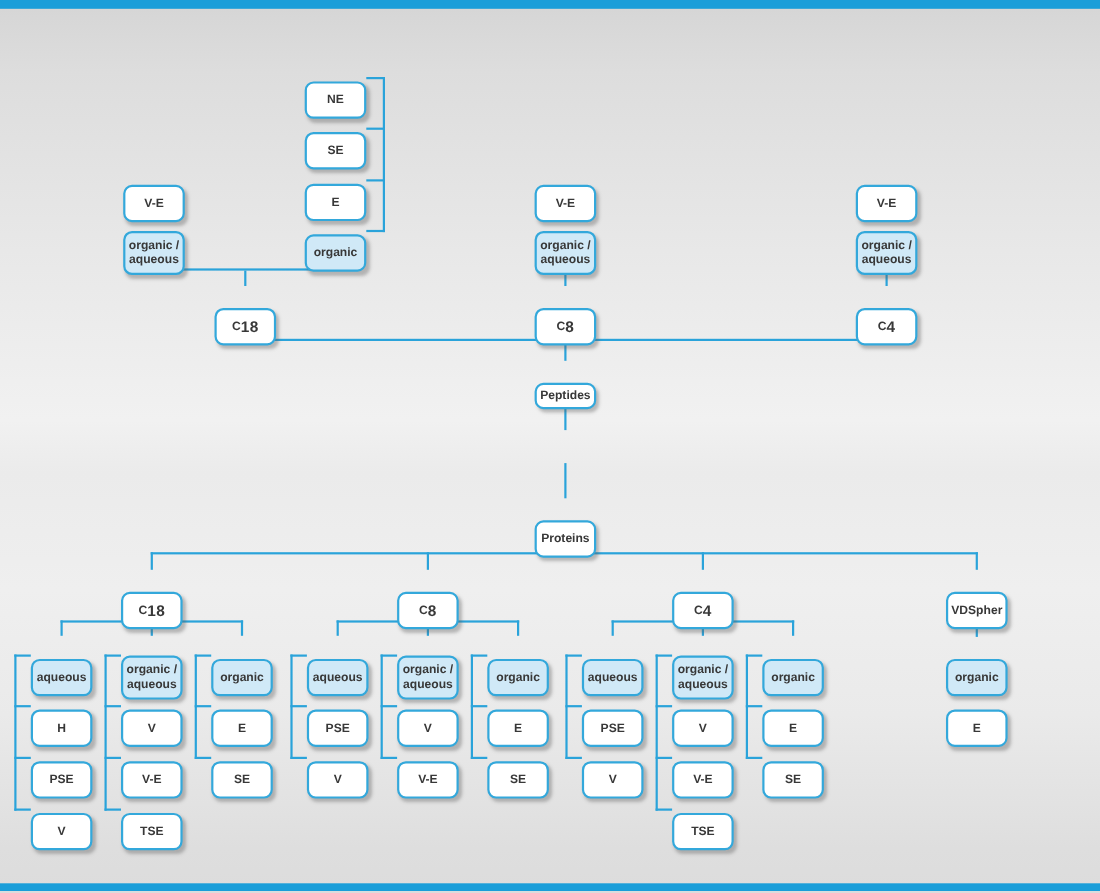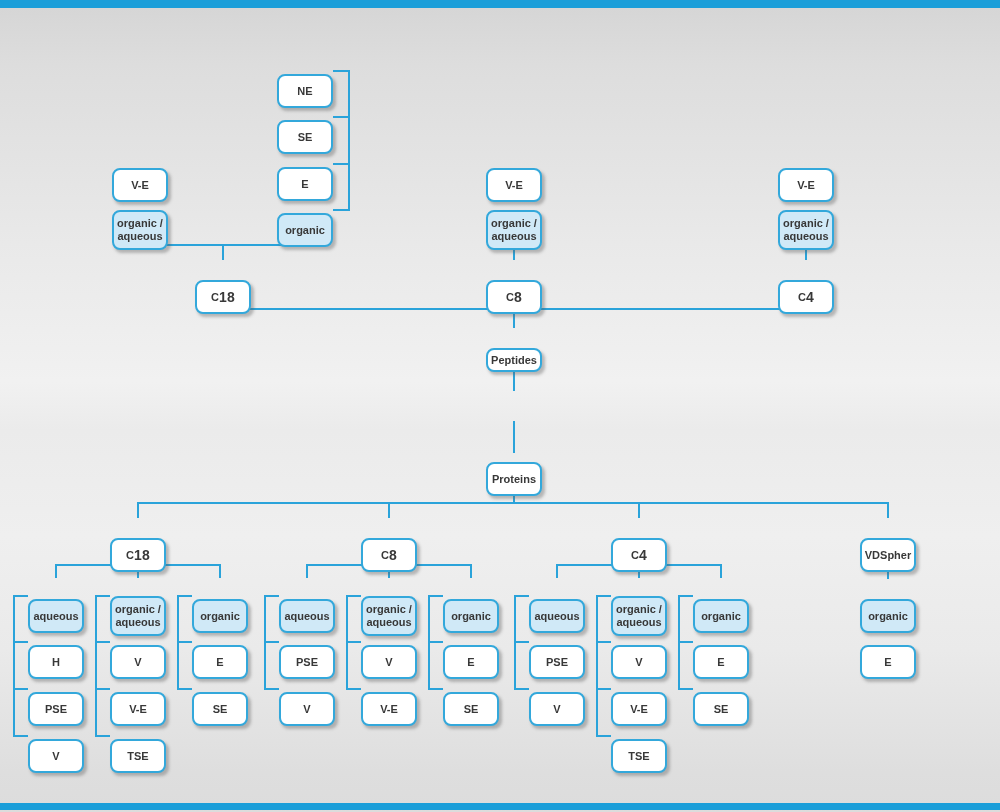--- a/index.html
+++ b/index.html
@@ -153,21 +153,21 @@
   <div class="box" style="left:486px;top:260px"><span>C</span><span class="num">8</span></div>
 
   <div class="box" style="left:778px;top:148px">V-E</div>
   <div class="box lt tall" style="left:778px;top:190px">organic /
 aqueous</div>
   <div class="box" style="left:778px;top:260px"><span>C</span><span class="num">4</span></div>
 
   <div class="box" style="left:486px;top:328px;height:24px">Peptides</div>
 
 
-  <div class="box" style="left:486px;top:442px">Proteins</div>
+  <div class="box" style="left:486px;top:453px">Proteins</div>
 
   <div class="box" style="left:110px;top:518px"><span>C</span><span class="num">18</span></div>
   <div class="box" style="left:361px;top:518px"><span>C</span><span class="num">8</span></div>
   <div class="box" style="left:611px;top:518px"><span>C</span><span class="num">4</span></div>
   <div class="box" style="left:860px;top:518px"><span>VDSpher</span><span class="num"></span></div>
 
   <div class="box lt" style="left:28px;top:579px">aqueous</div>
   <div class="box lt tall" style="left:110px;top:576px">organic /
 aqueous</div>
   <div class="box lt" style="left:192px;top:579px">organic</div>

